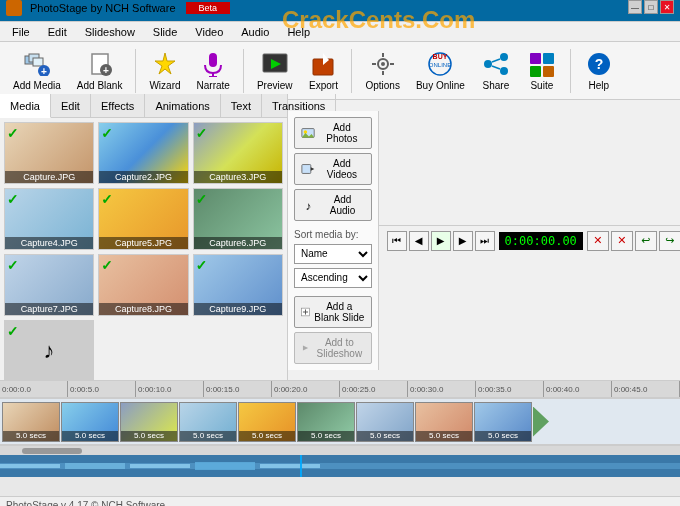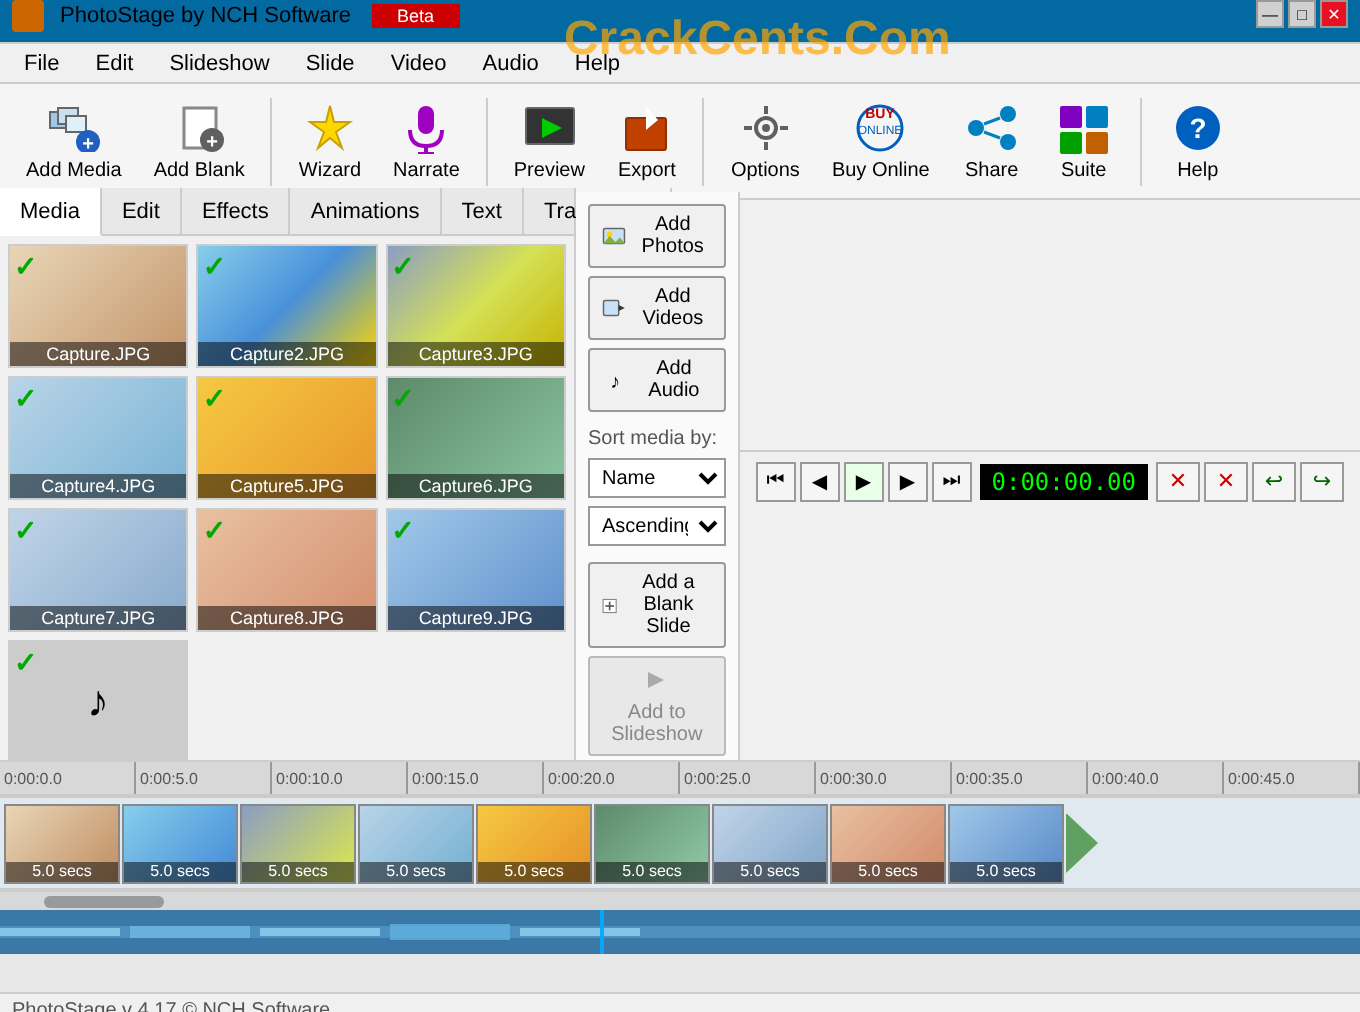--- a/index.html
+++ b/index.html
@@ -202,21 +202,20 @@
       display: flex;
       align-items: center;
       gap: 4px;
       padding: 4px 6px;
       border: 1px solid #bbb;
       background: #e8e8e8;
       cursor: pointer;
       font-size: 10px;
       border-radius: 2px;
       color: #888;
-      flex-direction: column;
     }
 
     
     .preview-area {
       flex: 1;
       display: flex;
       flex-direction: column;
     }
     .preview-video {
       flex: 1;

